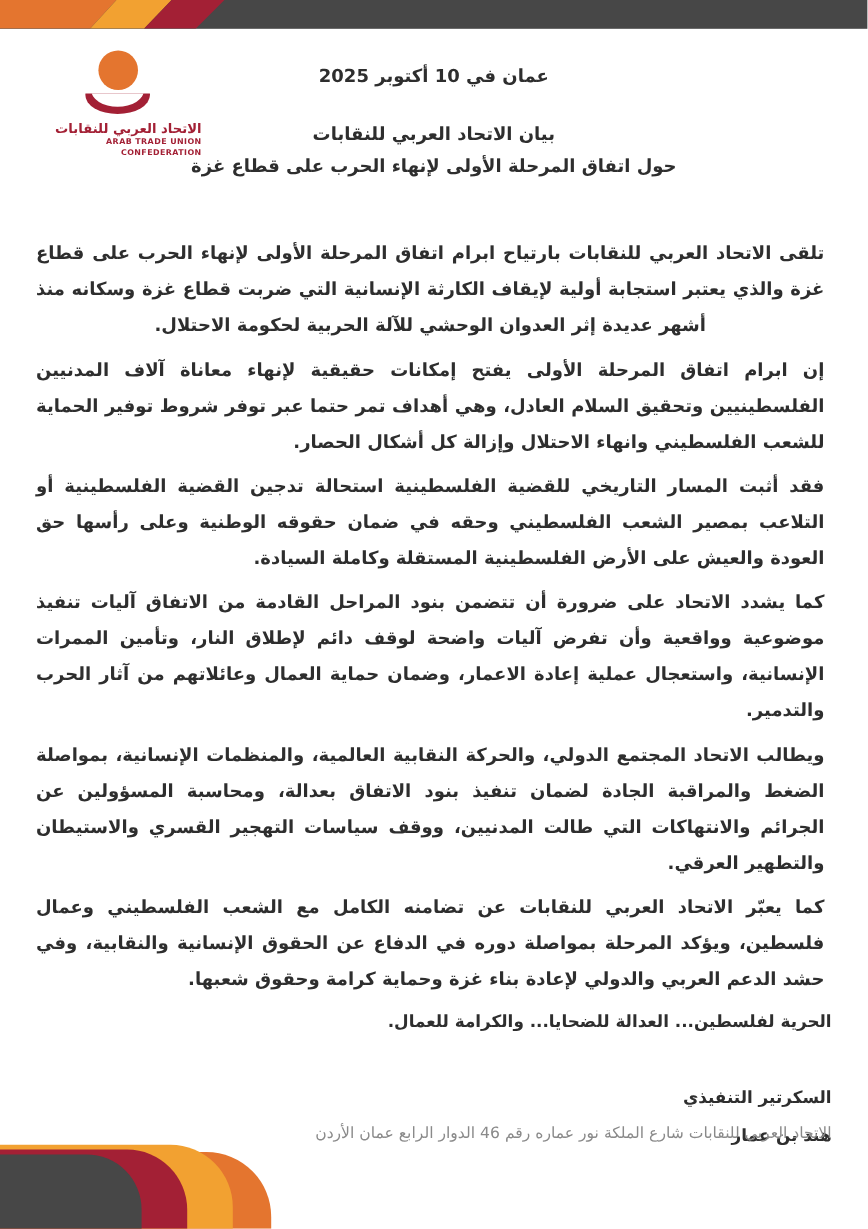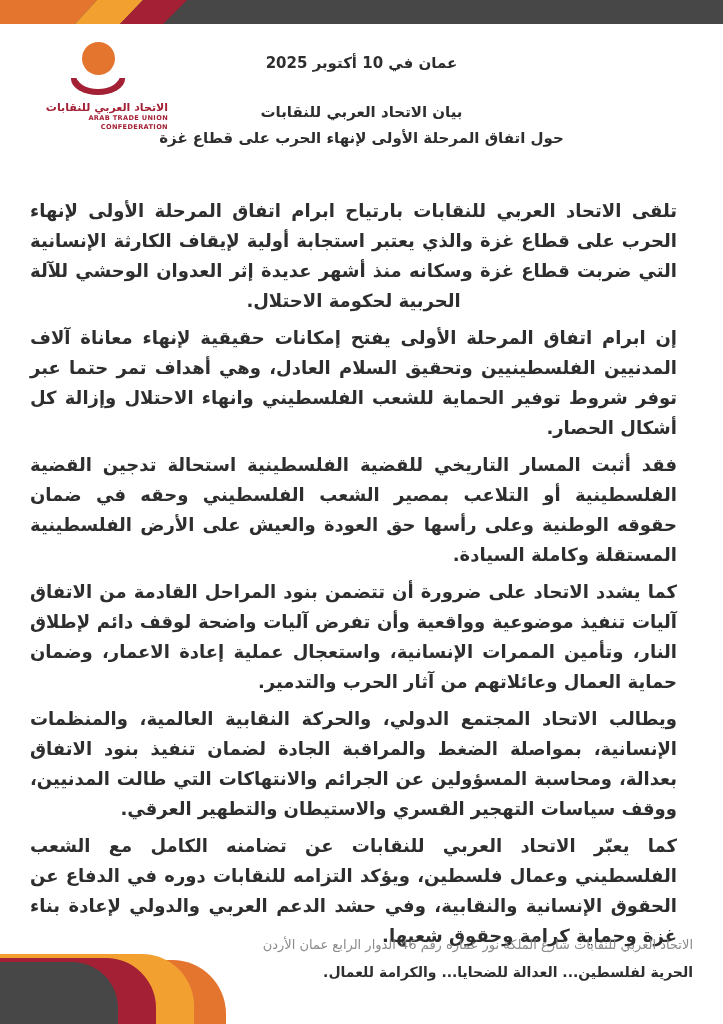--- a/index.html
+++ b/index.html
@@ -65,22 +65,22 @@
     text-align: center;
   }
   .date-line { font-size: 15px; font-weight: bold; line-height: 22px; margin-bottom: 25px; }
   .title-line { font-size: 15px; font-weight: bold; line-height: 26px; }
 
   
   .doc-body {
     position: absolute; top: 196px; right: 30px; left: 30px;
   }
   .doc-body p {
-    margin: 0 16px 7px 0;
-    font-size: 18px; font-weight: bold;
+    margin: 0 6px 7px 0;
+    font-size: 15px; font-weight: bold;
     line-height: 30px;
     text-align: justify; text-align-last: right;
   }
   .doc-body p.center-last { text-align-last: center; }
   .closing-line {
     font-size: 14px; font-weight: bold; line-height: 28px;
     text-align: right;
   }
   .signature {
     margin-top: 33px;
@@ -123,21 +123,21 @@
   <div class="title-line">بيان الاتحاد العربي للنقابات</div>
   <div class="title-line">حول اتفاق المرحلة الأولى لإنهاء الحرب على قطاع غزة</div>
 </div>
 
 <div class="doc-body">
   <p class="center-last">تلقى الاتحاد العربي للنقابات بارتياح ابرام اتفاق المرحلة الأولى لإنهاء الحرب على قطاع غزة والذي يعتبر استجابة أولية لإيقاف الكارثة الإنسانية التي ضربت قطاع غزة وسكانه منذ أشهر عديدة إثر العدوان الوحشي للآلة الحربية لحكومة الاحتلال.</p>
   <p>إن ابرام اتفاق المرحلة الأولى يفتح إمكانات حقيقية لإنهاء معاناة آلاف المدنيين الفلسطينيين وتحقيق السلام العادل، وهي أهداف تمر حتما عبر توفر شروط توفير الحماية للشعب الفلسطيني وانهاء الاحتلال وإزالة كل أشكال الحصار.</p>
   <p>فقد أثبت المسار التاريخي للقضية الفلسطينية استحالة تدجين القضية الفلسطينية أو التلاعب بمصير الشعب الفلسطيني وحقه في ضمان حقوقه الوطنية وعلى رأسها حق العودة والعيش على الأرض الفلسطينية المستقلة وكاملة السيادة.</p>
   <p>كما يشدد الاتحاد على ضرورة أن تتضمن بنود المراحل القادمة من الاتفاق آليات تنفيذ موضوعية وواقعية وأن تفرض آليات واضحة لوقف دائم لإطلاق النار، وتأمين الممرات الإنسانية، واستعجال عملية إعادة الاعمار، وضمان حماية العمال وعائلاتهم من آثار الحرب والتدمير.</p>
   <p>ويطالب الاتحاد المجتمع الدولي، والحركة النقابية العالمية، والمنظمات الإنسانية، بمواصلة الضغط والمراقبة الجادة لضمان تنفيذ بنود الاتفاق بعدالة، ومحاسبة المسؤولين عن الجرائم والانتهاكات التي طالت المدنيين، ووقف سياسات التهجير القسري والاستيطان والتطهير العرقي.</p>
-  <p>كما يعبّر الاتحاد العربي للنقابات عن تضامنه الكامل مع الشعب الفلسطيني وعمال فلسطين، ويؤكد التزامه للنقابات دوره في الدفاع عن الحقوق الإنسانية والنقابية، وفي حشد الدعم العربي والدولي لإعادة بناء غزة وحماية كرامة وحقوق شعبها.</p>
+  <p>كما يعبّر الاتحاد العربي للنقابات عن تضامنه الكامل مع الشعب الفلسطيني وعمال فلسطين، ويؤكد المرحلة بمواصلة دوره في الدفاع عن الحقوق الإنسانية والنقابية، وفي حشد الدعم العربي والدولي لإعادة بناء غزة وحماية كرامة وحقوق شعبها.</p>
 
   <div class="closing-line">الحرية لفلسطين... العدالة للضحايا... والكرامة للعمال.</div>
 
   <div class="signature">
     <div>السكرتير التنفيذي</div>
     <div>هند بن عمار</div>
   </div>
 </div>
 
 <div class="footer-text">

